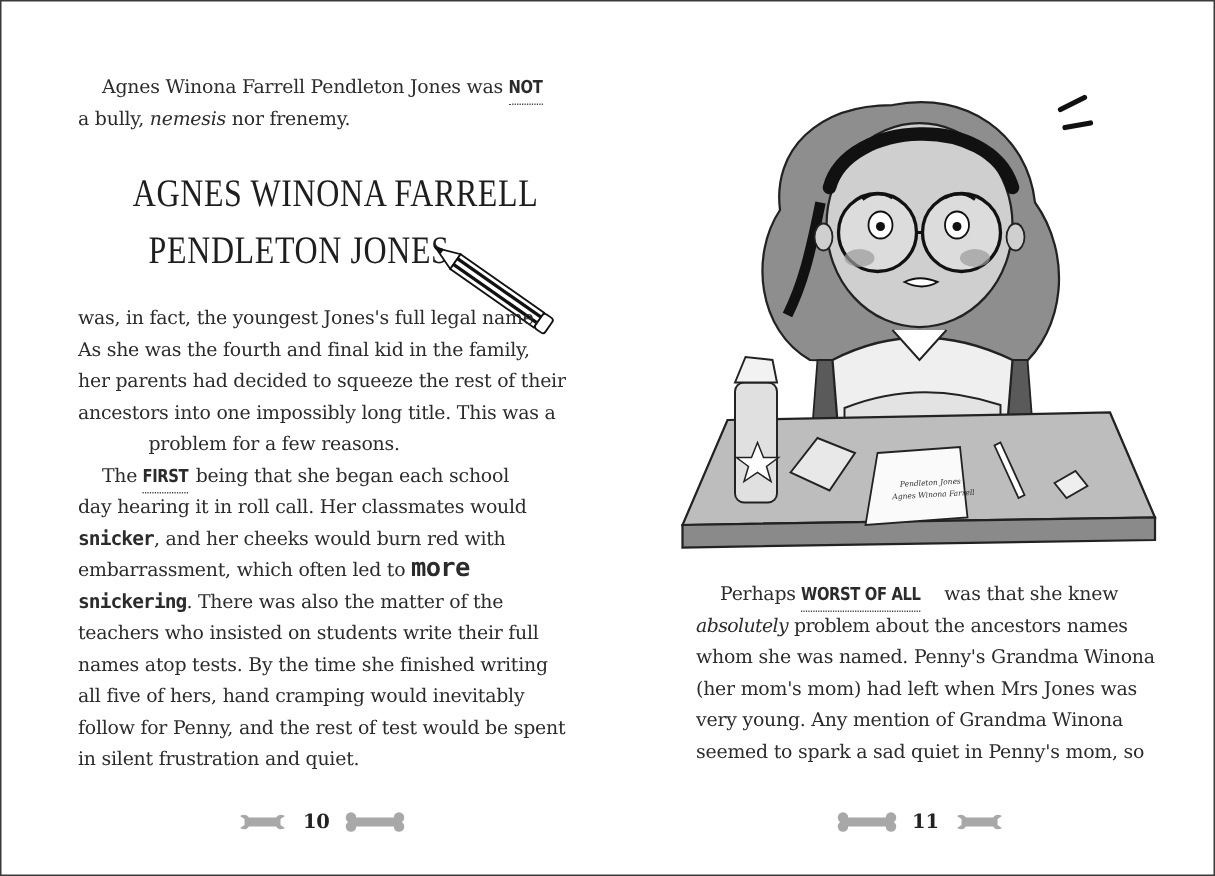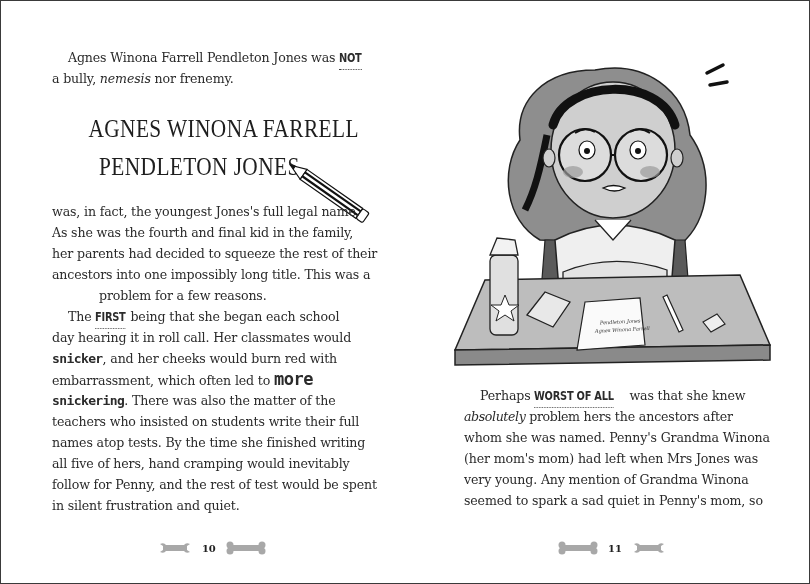--- a/index.html
+++ b/index.html
@@ -50,21 +50,21 @@
     letter-spacing: 0.5px;
     white-space: nowrap;
     transform: scaleX(0.82);
     transform-origin: center;
   }
   .folio {
     position: absolute; top: 538px; height: 20px;
     display: flex; align-items: center;
   }
   .folio-num {
-    font-family: "DejaVu Serif", serif; font-weight: bold; font-size: 10px;
+    font-family: "DejaVu Serif", serif; font-weight: bold; font-size: 13px;
     color: #222; margin: 0 10px;
   }
   .illustration { position: absolute; left: 445px; top: 40px; width: 335px; height: 335px; }
 </style>
 </head>
 <body>
 
 <div class="frame"></div>
 
 <div class="page page-left body-text">
@@ -189,21 +189,21 @@
   <path d="M222,255 L238,290 L234,292 L218,257 Z" fill="#fff" stroke="#222" stroke-width="1.2"></path>
 
   <path d="M258,282 L272,274 L280,284 L266,292 Z" fill="#eee" stroke="#222" stroke-width="1.2"></path>
 </svg>
 
 <div class="page-right-text body-text">
   <div class="line indent" style="left:464px; top:385px;">
     <span>Perhaps </span><span class="shout">WORST OF ALL</span><span> was that she knew</span>
   </div>
   <div class="line" style="left:464px; top:406px;">
-    <span class="hand">absolutely</span> <span class="hand" style="font-style:normal;">problem</span><span> hers the ancestors after</span>
+    <span class="hand">absolutely</span> <span class="hand" style="font-style:normal;">problem</span><span> about the ancestors names</span>
   </div>
   <div class="line" style="left:464px; top:427px;">whom she was named. Penny's Grandma Winona</div>
   <div class="line" style="left:464px; top:448px;">(her mom's mom) had left when Mrs Jones was</div>
   <div class="line" style="left:464px; top:469px;">very young. Any mention of Grandma Winona</div>
   <div class="line" style="left:464px; top:490px;">seemed to spark a sad quiet in Penny's mom, so</div>
 </div>
 
 <div class="folio" style="left:558px;">
   <svg width="40" height="14" viewBox="0 0 40 14">
     <circle cx="4" cy="4" r="3.5" fill="#a8a8a8"></circle>

